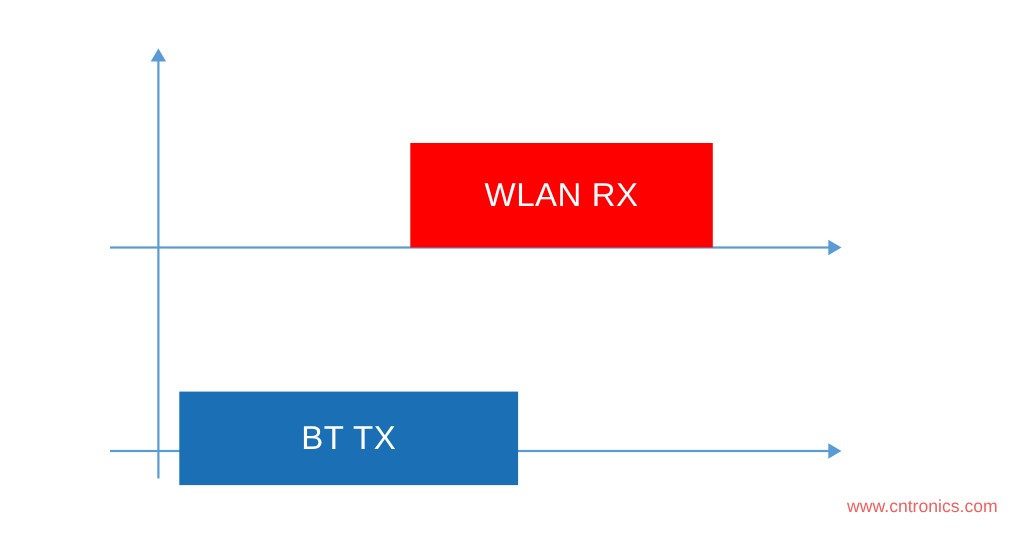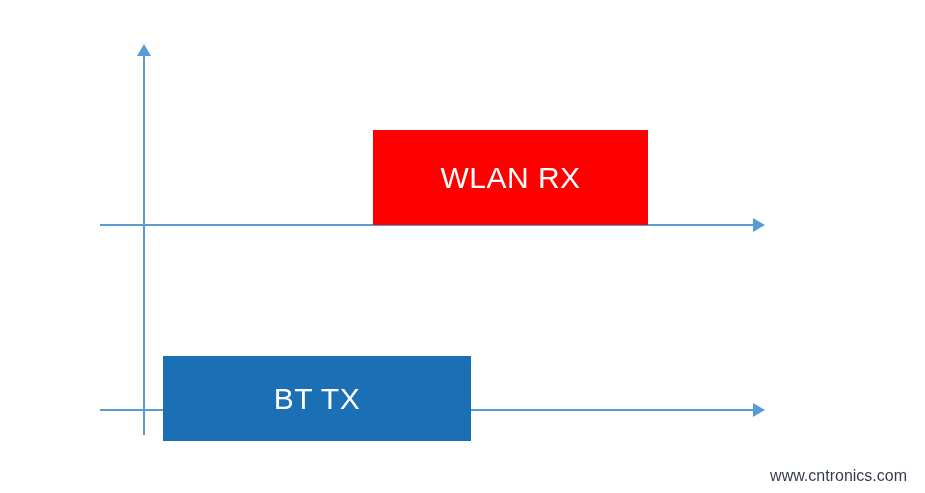--- a/index.html
+++ b/index.html
@@ -91,22 +91,22 @@
     top: 432px;
     width: 240px;
     text-align: center;
     color: #0a0a0a;
     font-size: 34px;
     font-weight: 500;
   }
   .watermark {
     position: absolute;
     right: 18px;
-    bottom: 8px;
-    color: #0f172a;
+    bottom: 23px;
+    color: #ef4444;
     font-size: 16px;
     opacity: 0.85;
   }
 </style>
 </head>
 <body>
 
 <div class="canvas">
 
   <div class="axis-line v-axis"></div>

